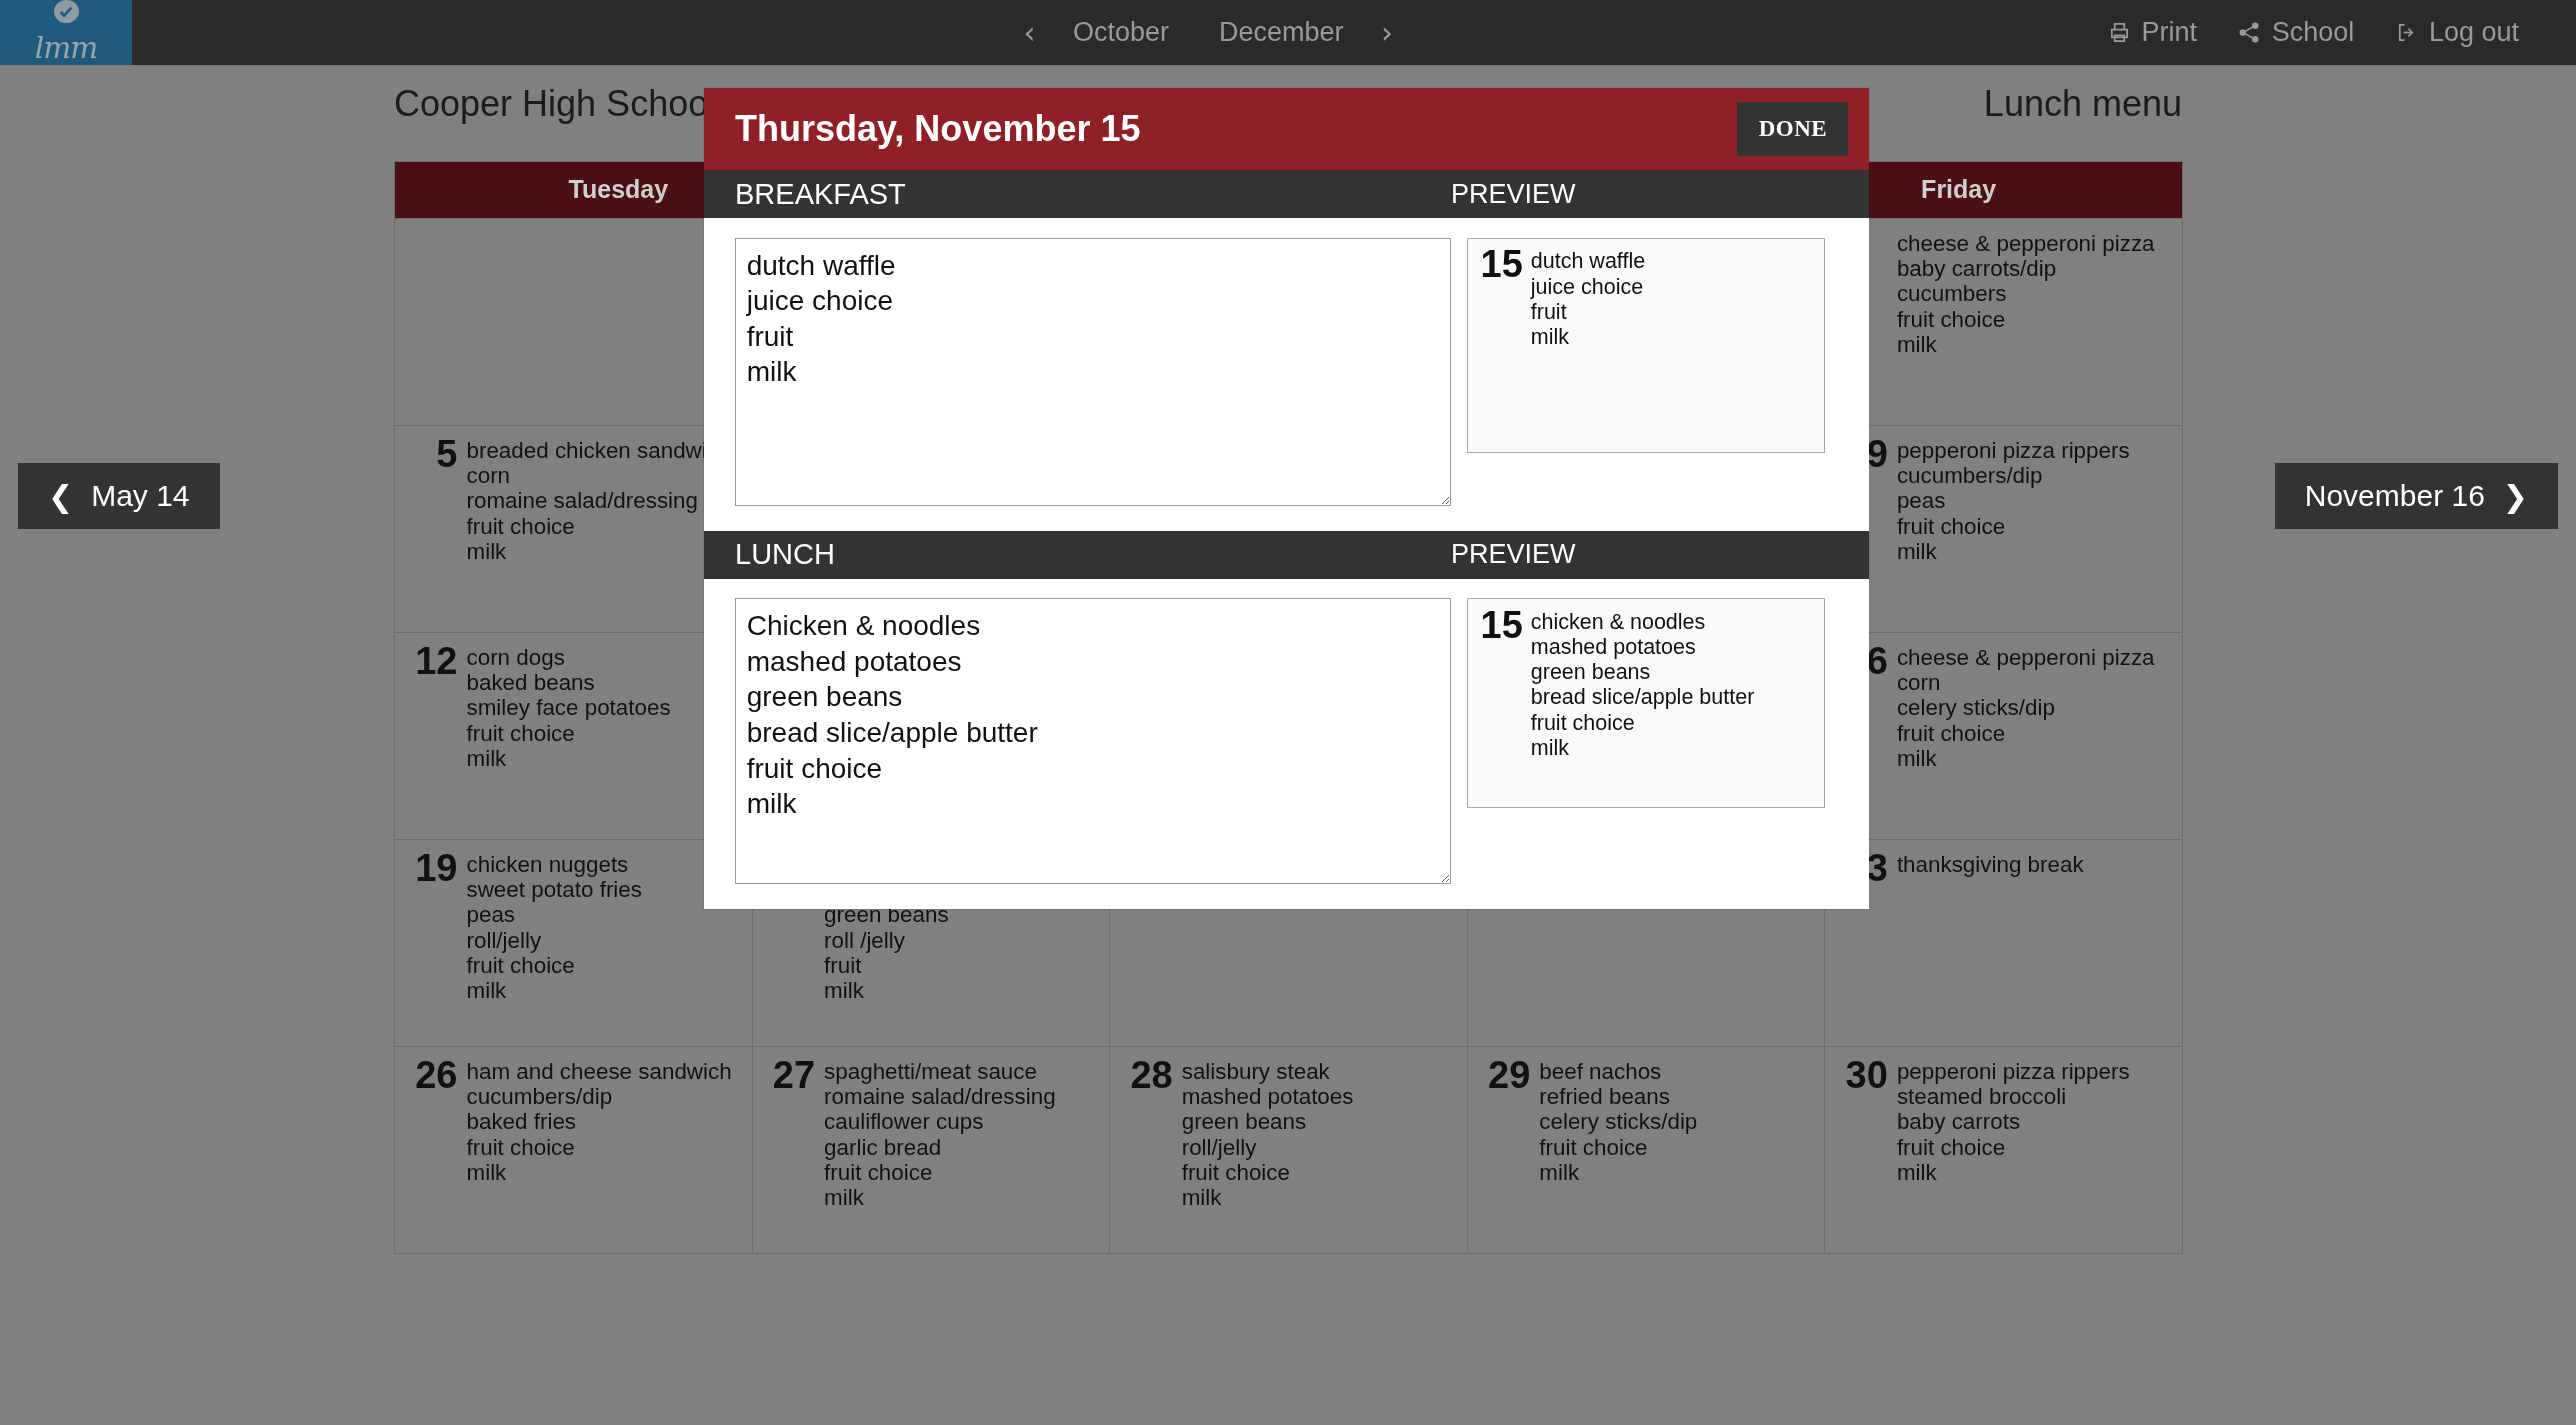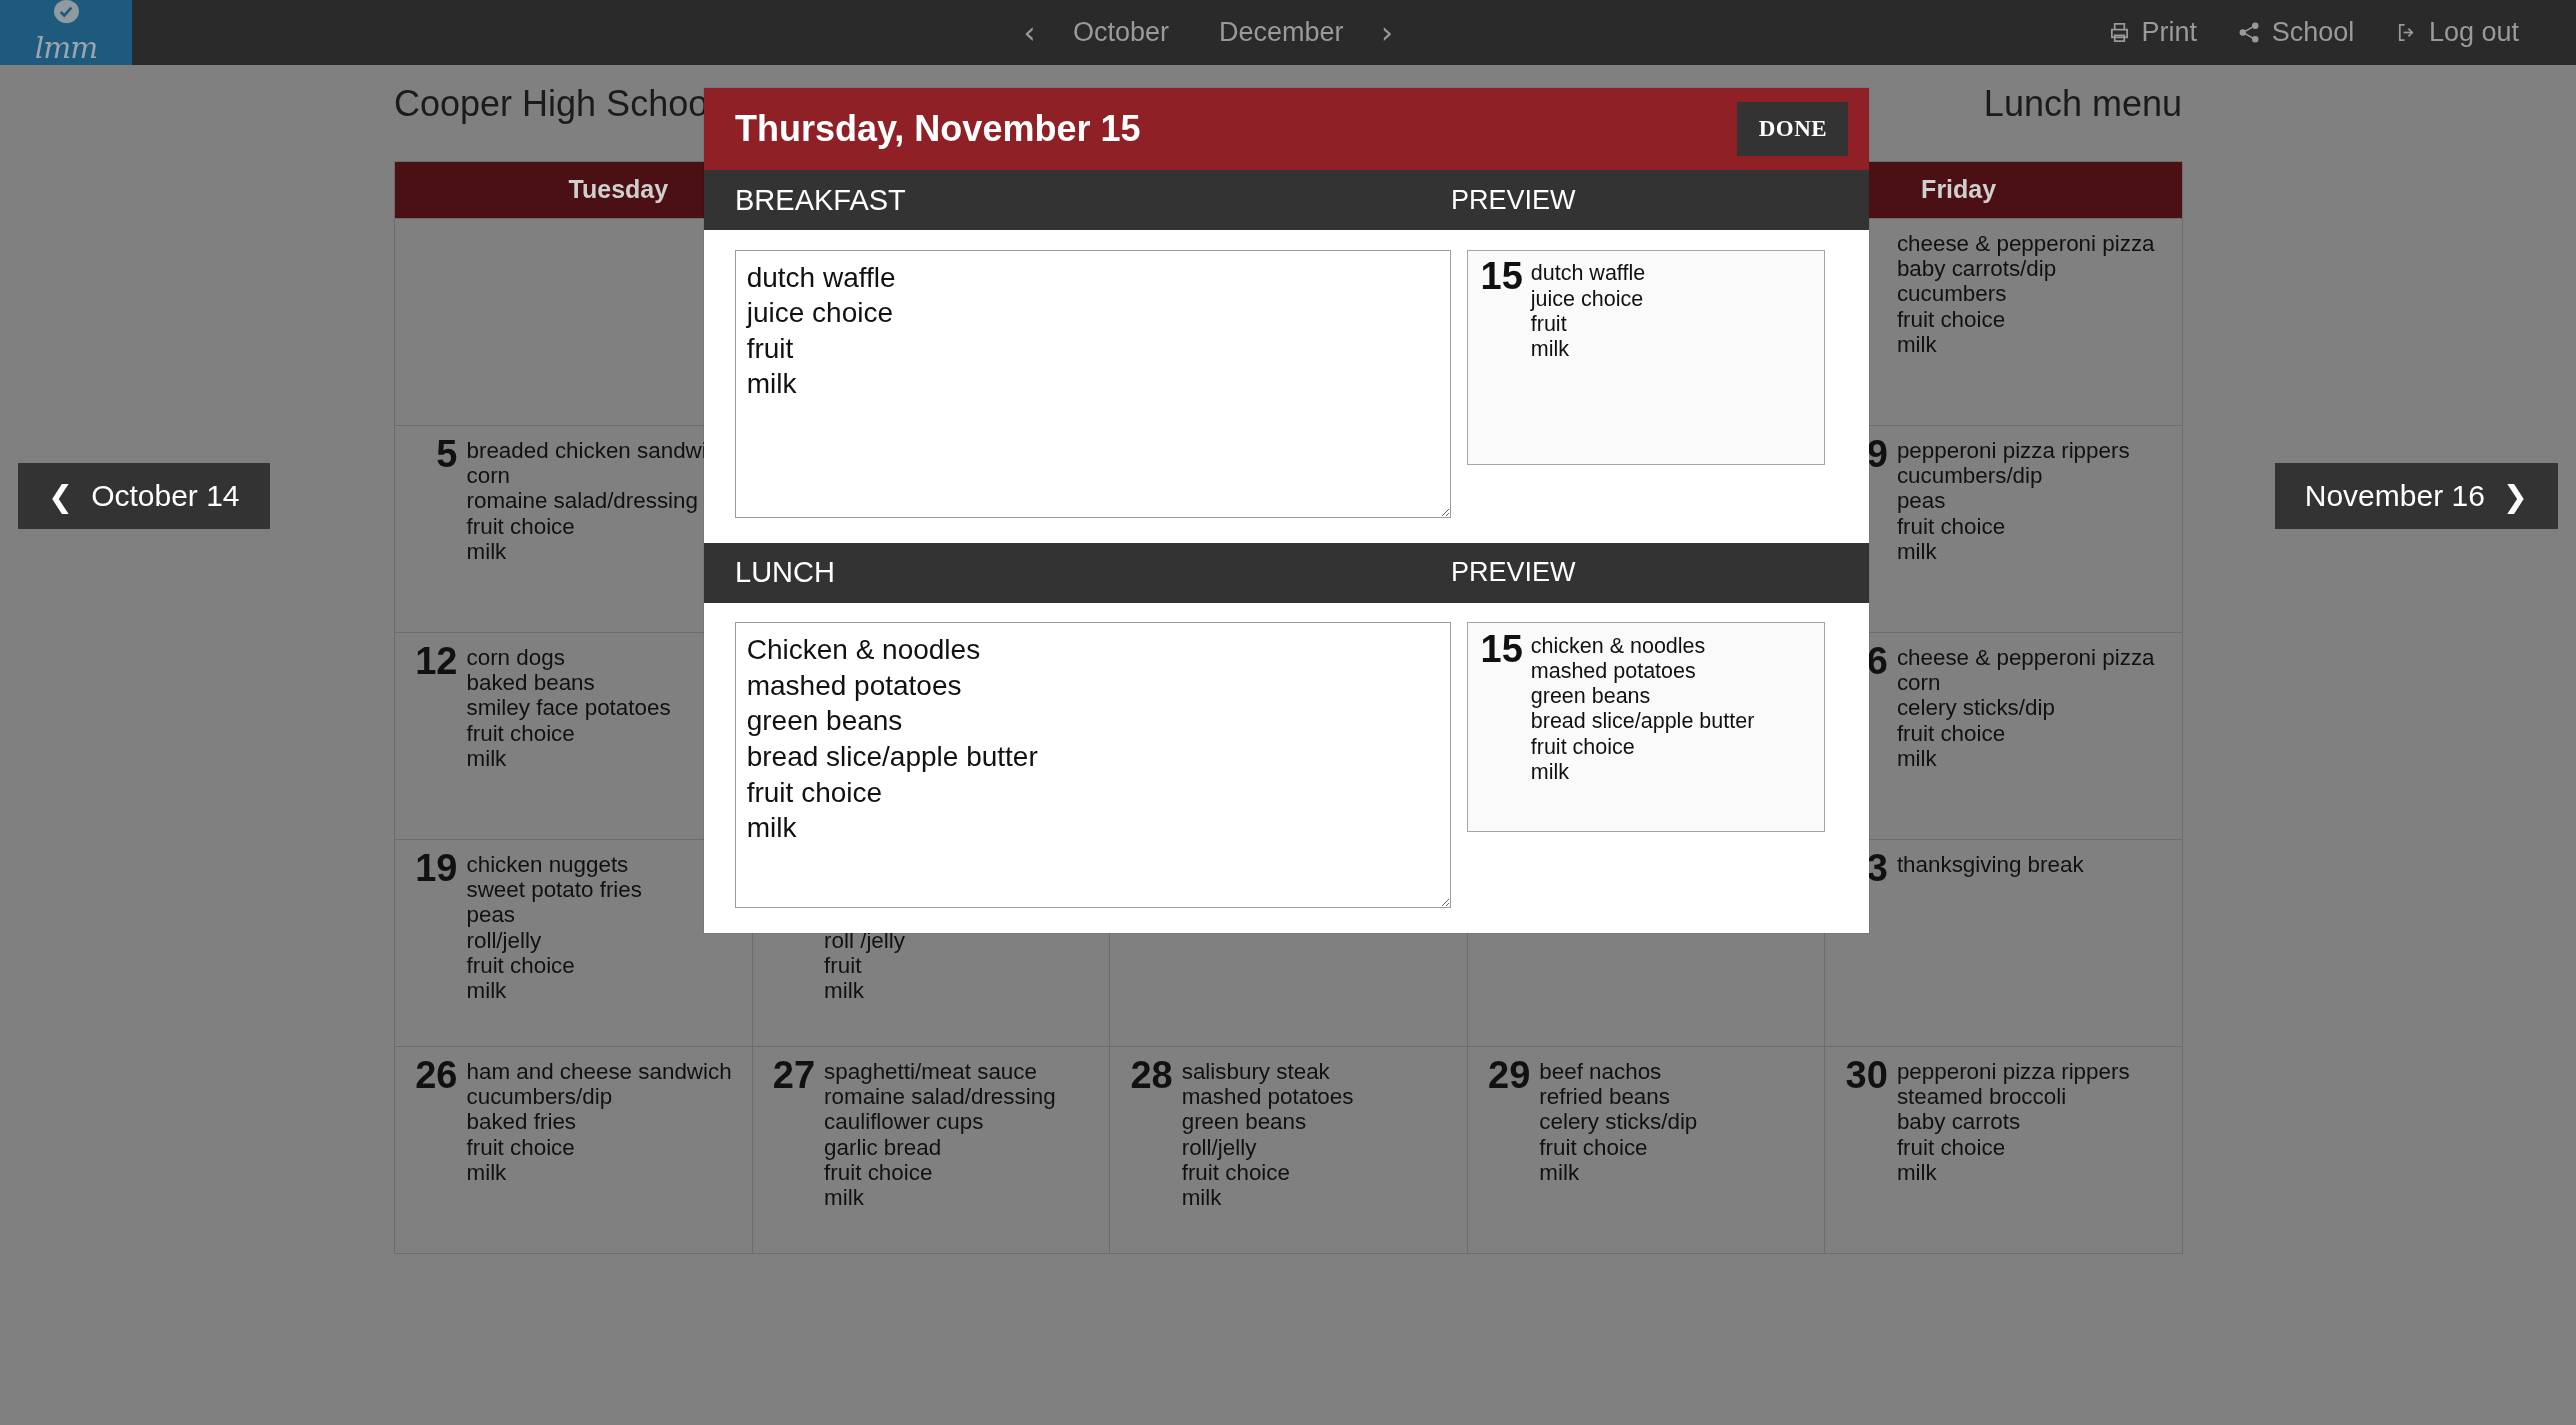--- a/index.html
+++ b/index.html
@@ -142,21 +142,21 @@
   }
   .modal-title { color: #ffffff; font-size: 36px; font-weight: bold; }
   .done-btn {
     background: #333333; color: #ffffff;
     font-size: 23px; font-weight: bold; letter-spacing: 0.4px;
     padding: 14.3px 21.5px; cursor: pointer; border: none;
     font-family: Liberation Serif, serif;
   }
   .sec-head {
     background: #333333;
-    height: 60px;
+    height: 48px;
     display: flex; align-items: center;
     padding: 0 0 0 31px;
     color: #ffffff;
   }
   .sec-title { font-size: 29px; width: 716px; }
   .sec-preview-label { font-size: 27px; }
   .sec-body {
     display: flex; gap: 16px;
     padding: 19.7px 31px 25px 31px;
     background: #ffffff;
@@ -452,21 +452,21 @@
           </div>
         </div>
     </div>
 
     <div class="footer-note">
     </div>
   </div>
 
   <div class="side-btn left">
     <span class="chev">❮</span>
-    <span>October 14</span>
+    <span>May 14</span>
   </div>
   <div class="side-btn right">
     <span>November 16</span>
     <span class="chev">❯</span>
   </div>
 
   <div class="modal">
     <div class="modal-head">
       <div class="modal-title">Thursday, November 15</div>
       <button class="done-btn">DONE</button>

